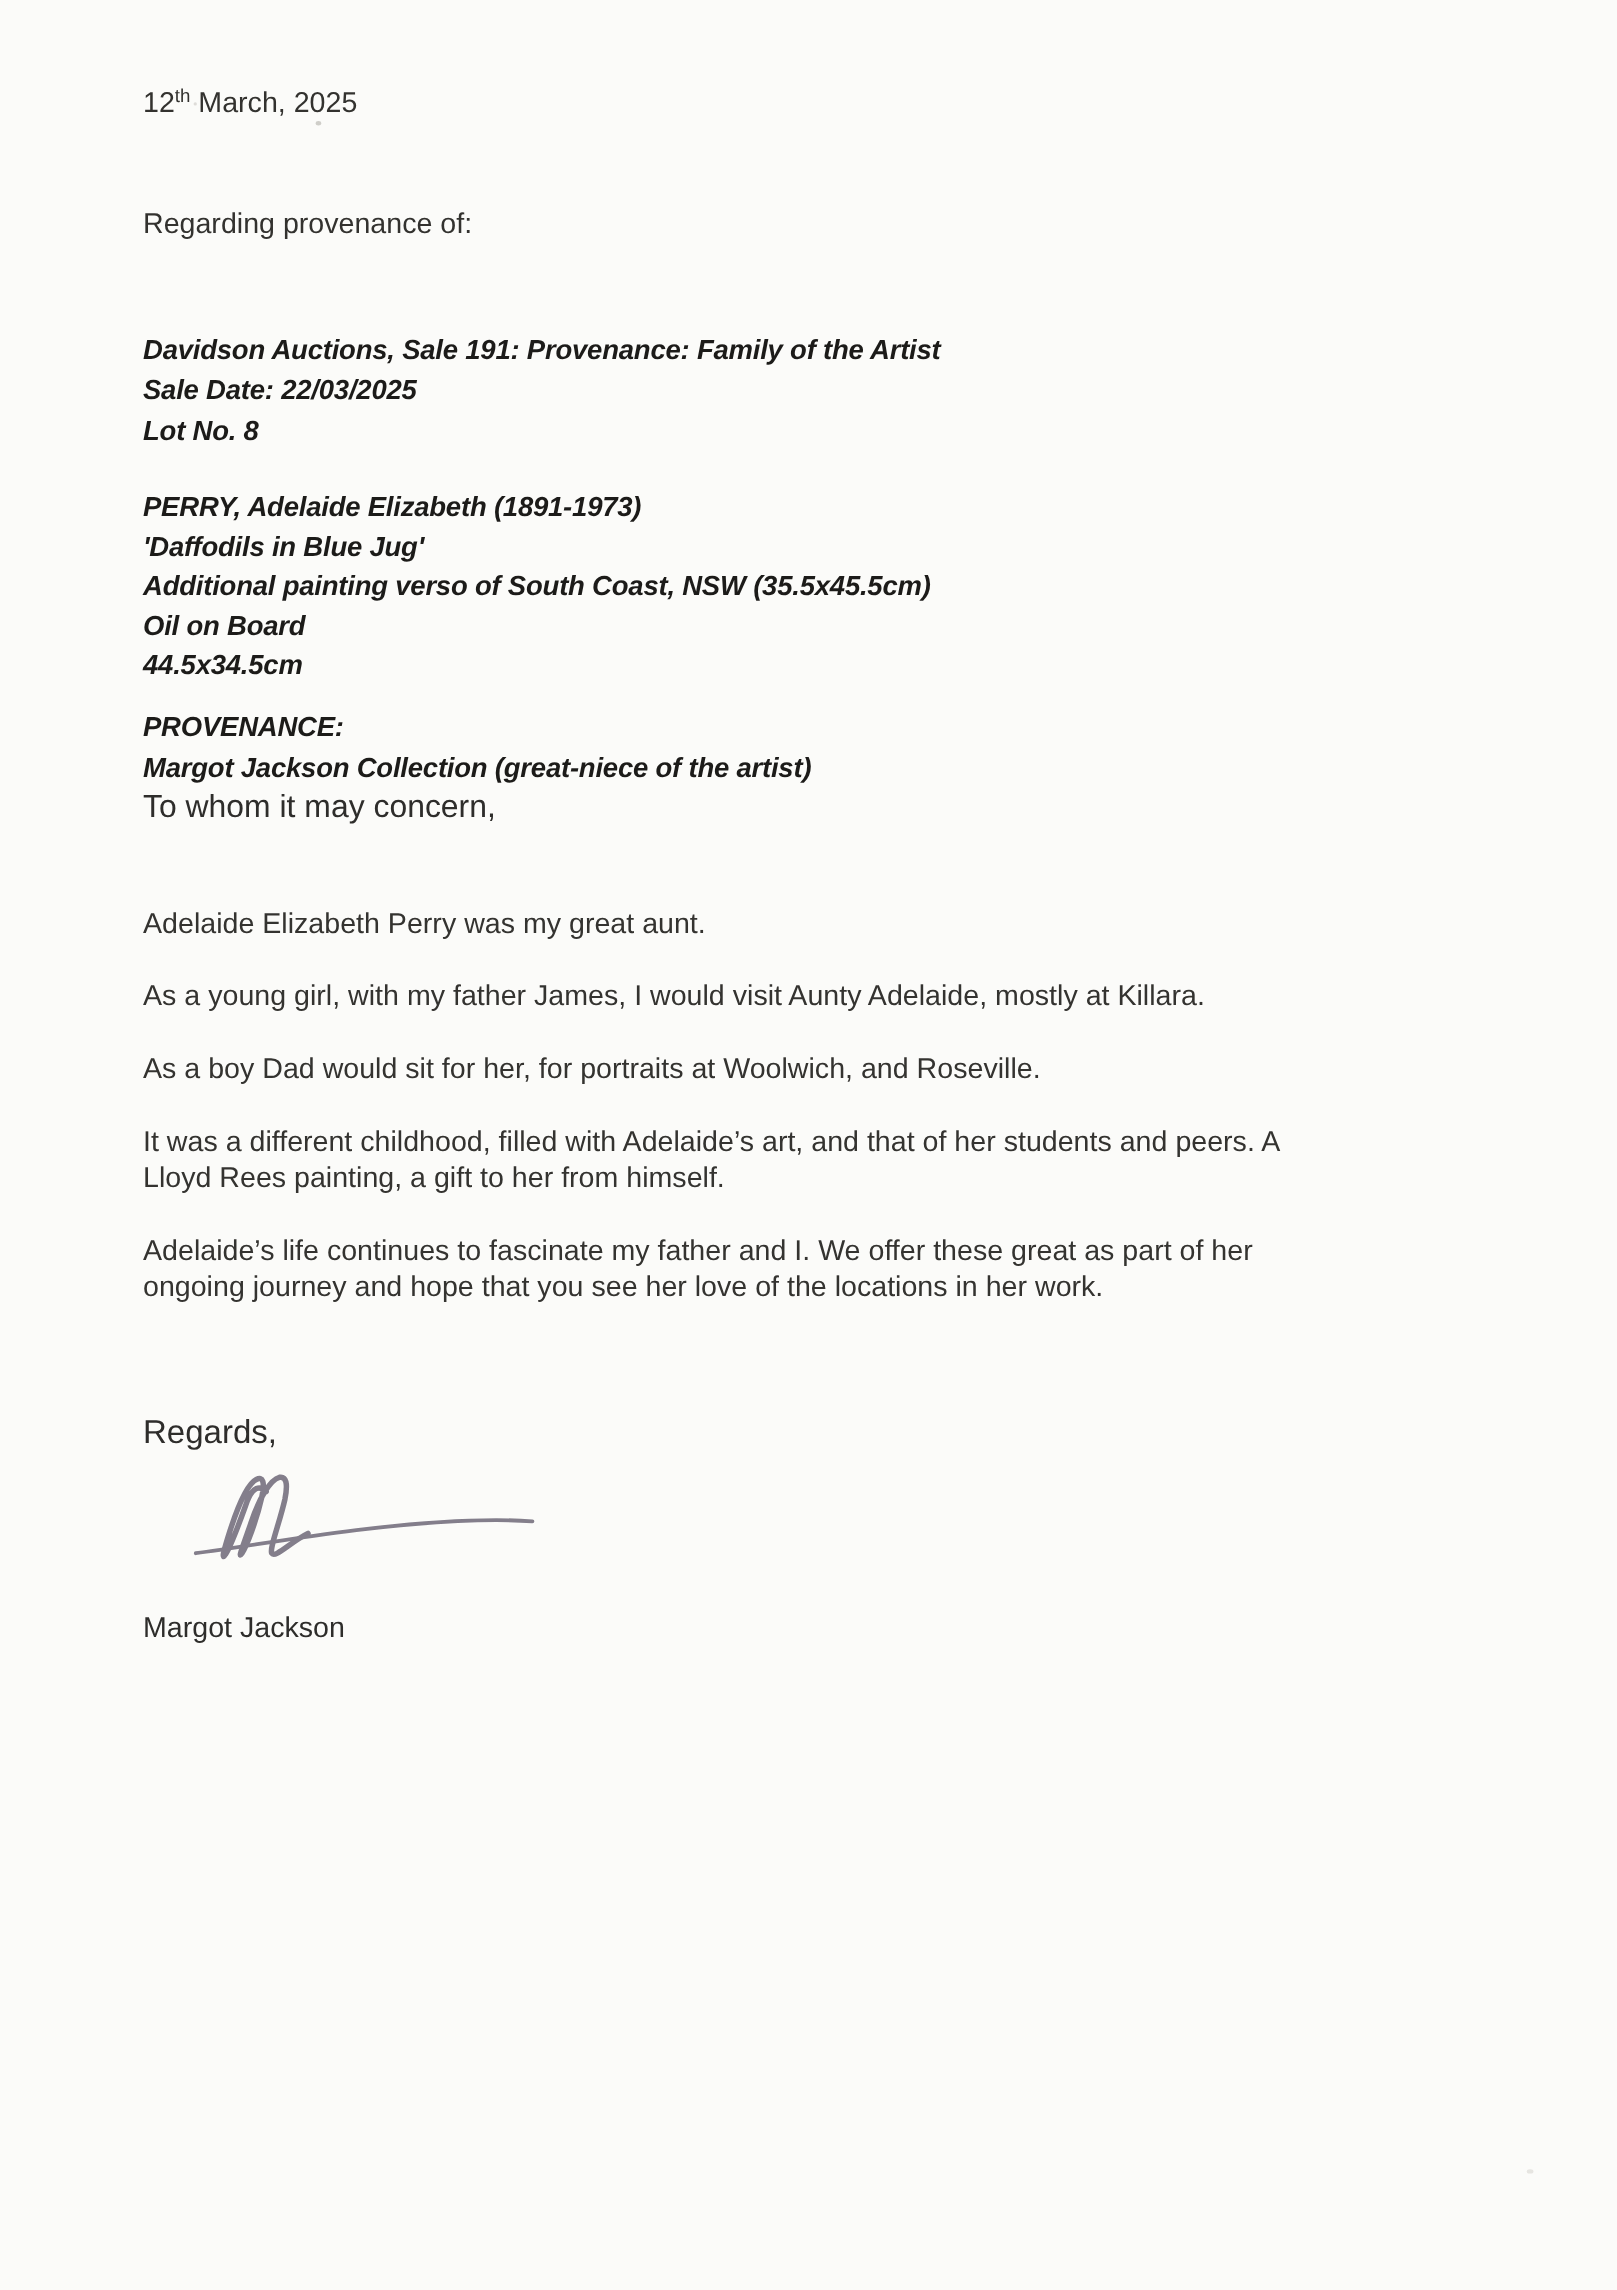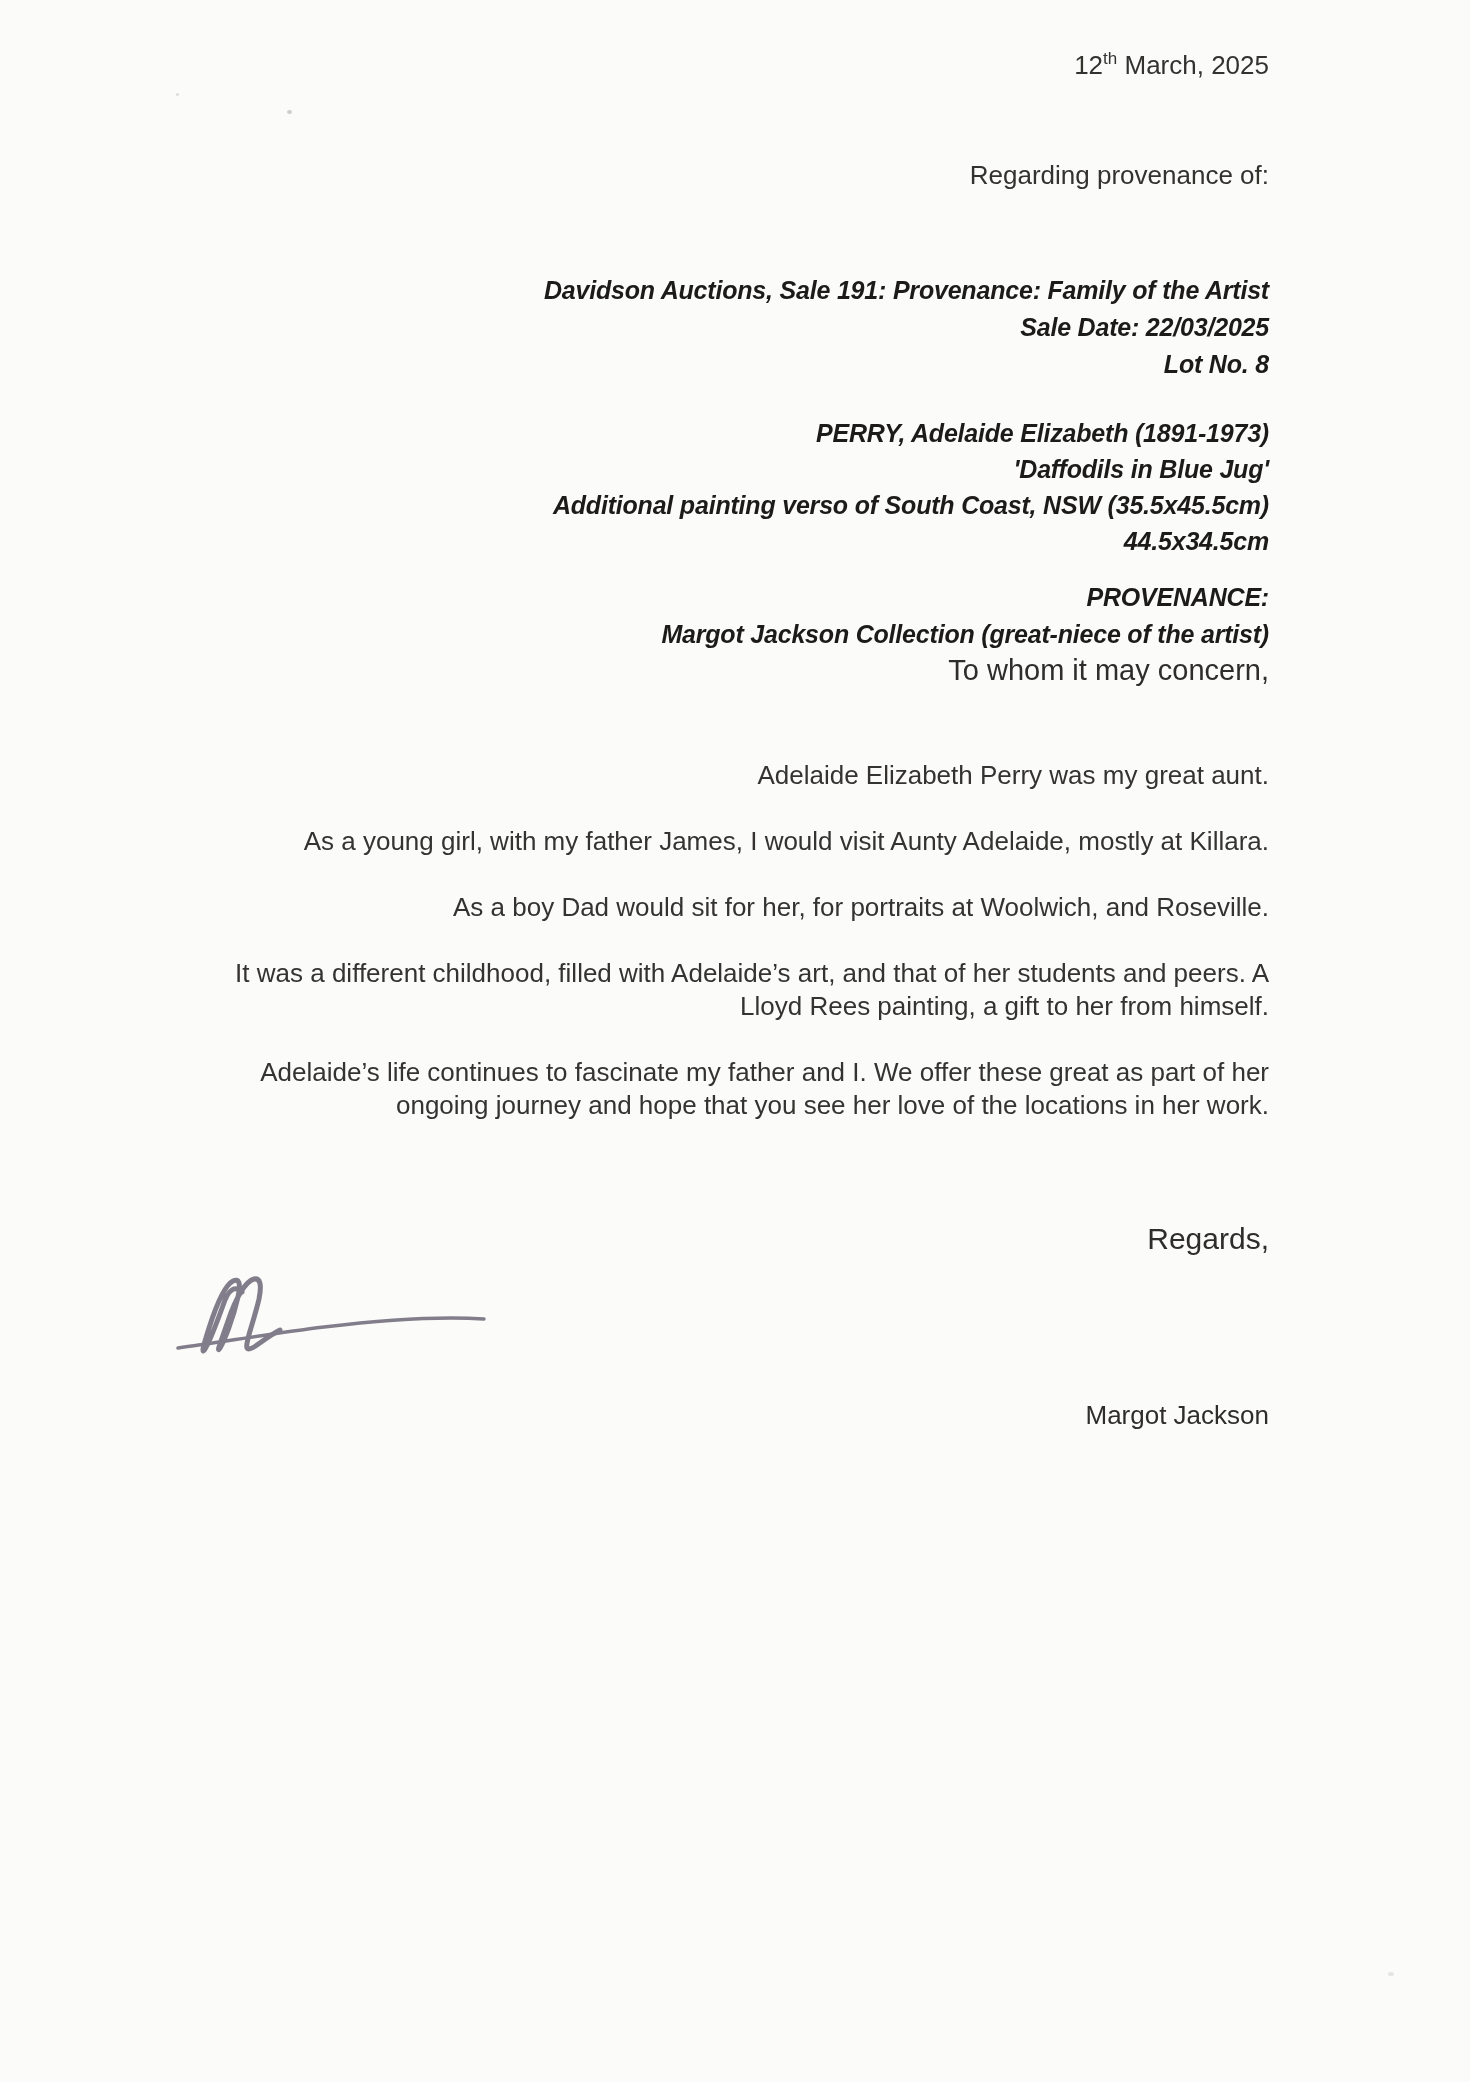--- a/index.html
+++ b/index.html
@@ -12,23 +12,22 @@
     background: #fbfbf9;
     overflow: hidden;
     font-family: "Liberation Sans", "DejaVu Sans", sans-serif;
     color: #2e2d2b;
     position: relative;
   }
   .page {
     box-sizing: border-box;
     width: 1389px;
     height: 2082px;
-    padding: 48px 120px 0 130px;
+    padding: 76px 120px 0 130px;
     position: relative;
-    text-align: right;
   }
   .date-line {
     font-size: 26px;
     line-height: 34px;
     color: #33322f;
   }
   .date-line sup {
     font-size: 17px;
     vertical-align: super;
     line-height: 0;
@@ -98,20 +97,21 @@
   <div class="bold-block auction-block">
     <div>Davidson Auctions, Sale 191: Provenance: Family of the Artist</div>
     <div>Sale Date: 22/03/2025</div>
     <div>Lot No. 8</div>
   </div>
 
   <div class="bold-block artwork-block">
     <div>PERRY, Adelaide Elizabeth (1891-1973)</div>
     <div>'Daffodils in Blue Jug'</div>
     <div>Additional painting verso of South Coast, NSW (35.5x45.5cm)</div>
+    <div>Oil on Board</div>
     <div>44.5x34.5cm</div>
   </div>
 
   <div class="bold-block provenance-block">
     <div>PROVENANCE:</div>
     <div>Margot Jackson Collection (great-niece of the artist)</div>
   </div>
 
   <div class="salutation">To whom it may concern,</div>
 

